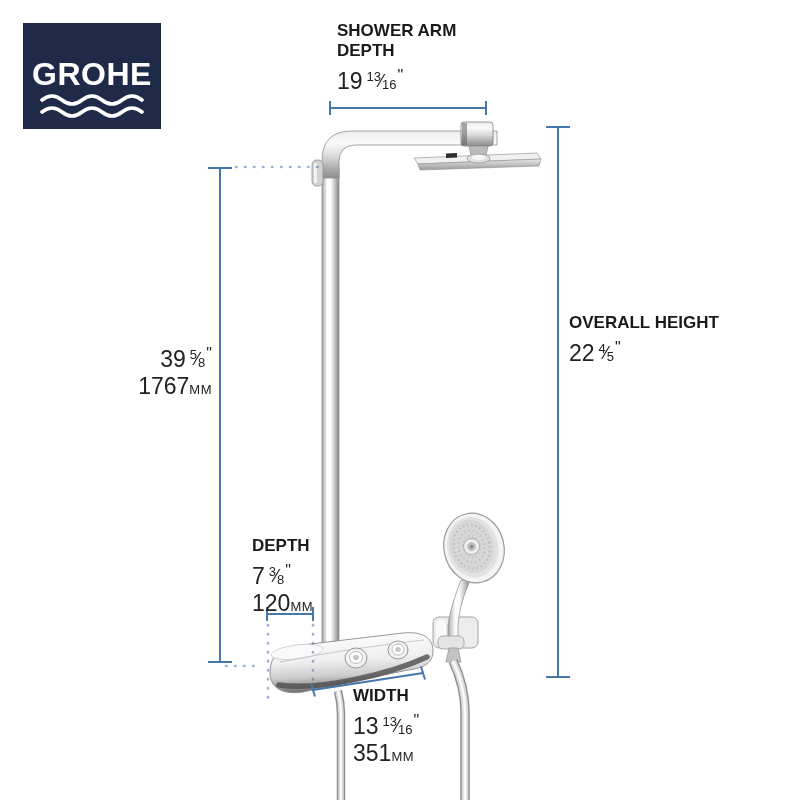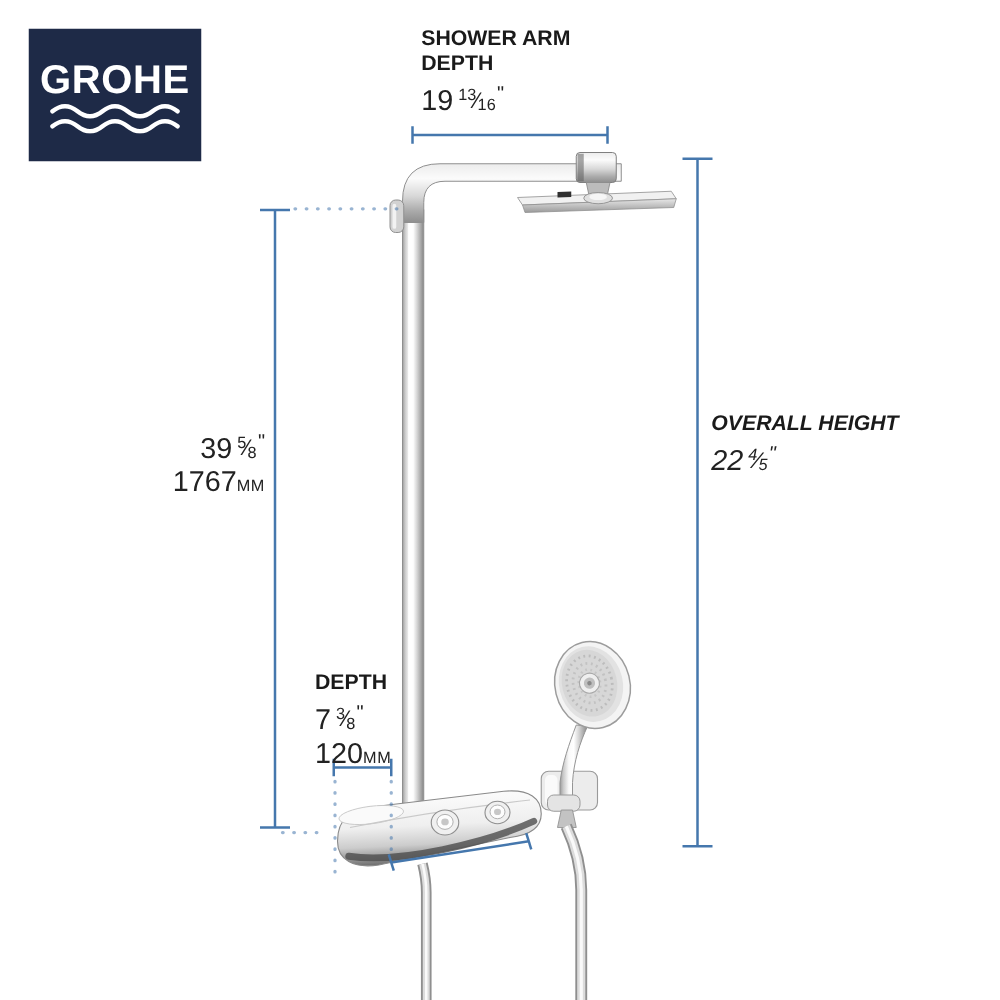--- a/index.html
+++ b/index.html
@@ -10,21 +10,21 @@
   html,body{margin:0;padding:0;background:#ffffff;}
   .page{
     position:relative;width:800px;height:800px;background:#fff;overflow:hidden;
     font-family:"Liberation Sans", sans-serif;color:var(--ink);
   }
   .page svg.scene{position:absolute;left:0;top:0;}
   
   .logo{
     position:absolute;left:23px;top:23px;width:138px;height:106px;
     background:var(--navy);display:flex;flex-direction:column;align-items:center;
-    justify-content:flex-start;padding-top:25px;box-sizing:border-box;
+    justify-content:center;padding-top:25px;box-sizing:border-box;
   }
   .logo-text{
     color:#fff;font-weight:700;font-size:32px;line-height:30px;letter-spacing:0.5px;
   }
   .logo-waves{margin-top:5px;}
   
   .dimblock{position:absolute;white-space:nowrap;}
   .dim-label{font-weight:700;font-size:17px;line-height:20px;color:var(--ink);}
   .dim-num{font-weight:400;font-size:23px;line-height:23px;color:#222;}
   .dim-num + .dim-num{margin-top:1px;}
@@ -207,25 +207,30 @@
     <div class="dim-label">SHOWER ARM</div>
     <div class="dim-label">DEPTH</div>
     <div class="dim-num"><span>19</span><span class="frac"><span class="num">13</span><span class="slash">⁄</span><span class="den">16</span></span><span class="inch">"</span></div>
   </div>
 
   <div class="dimblock align-right" style="left:62px;top:342px;width:150px;">
     <div class="dim-num"><span>39</span><span class="frac"><span class="num">5</span><span class="slash">⁄</span><span class="den">8</span></span><span class="inch">"</span></div>
     <div class="dim-num"><span>1767</span><span class="mm-unit">mm</span></div>
   </div>
 
-  <div class="dimblock" style="left:569px;top:329px;font-style:italic;">
+  <div class="dimblock" style="left:569px;top:313px;">
     <div class="dim-label">OVERALL HEIGHT</div>
     <div class="dim-num"><span>22</span><span class="frac"><span class="num">4</span><span class="slash">⁄</span><span class="den">5</span></span><span class="inch">"</span></div>
   </div>
 
   <div class="dimblock" style="left:252px;top:536px;">
     <div class="dim-label">DEPTH</div>
     <div class="dim-num"><span>7</span><span class="frac"><span class="num">3</span><span class="slash">⁄</span><span class="den">8</span></span><span class="inch">"</span></div>
     <div class="dim-num"><span>120</span><span class="mm-unit">mm</span></div>
   </div>
 
+  <div class="dimblock" style="left:353px;top:686px;">
+    <div class="dim-label">WIDTH</div>
+    <div class="dim-num"><span>13</span><span class="frac"><span class="num">13</span><span class="slash">⁄</span><span class="den">16</span></span><span class="inch">"</span></div>
+    <div class="dim-num"><span>351</span><span class="mm-unit">mm</span></div>
+  </div>
 
 </div>
 
 </body></html>

